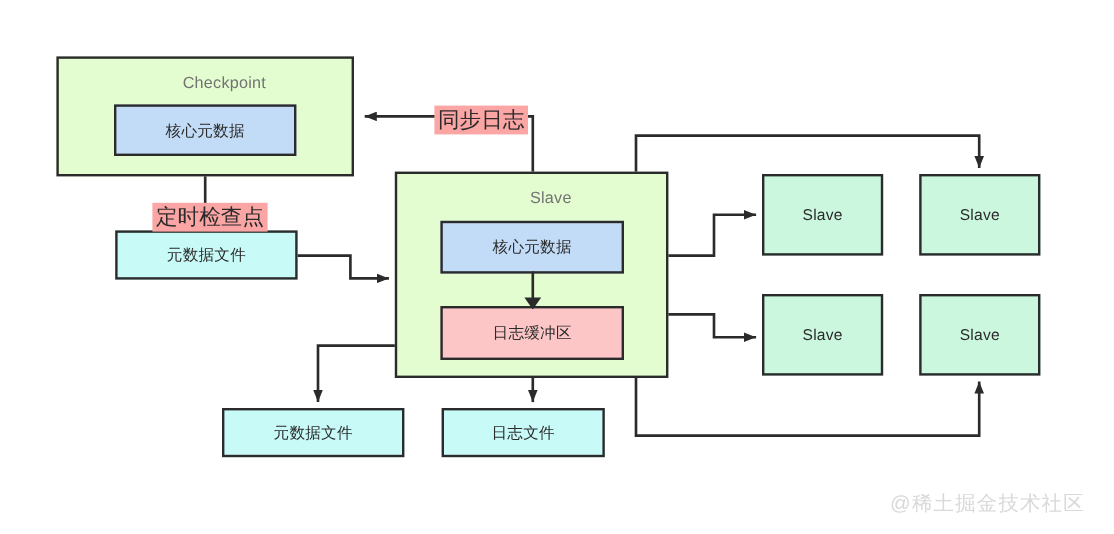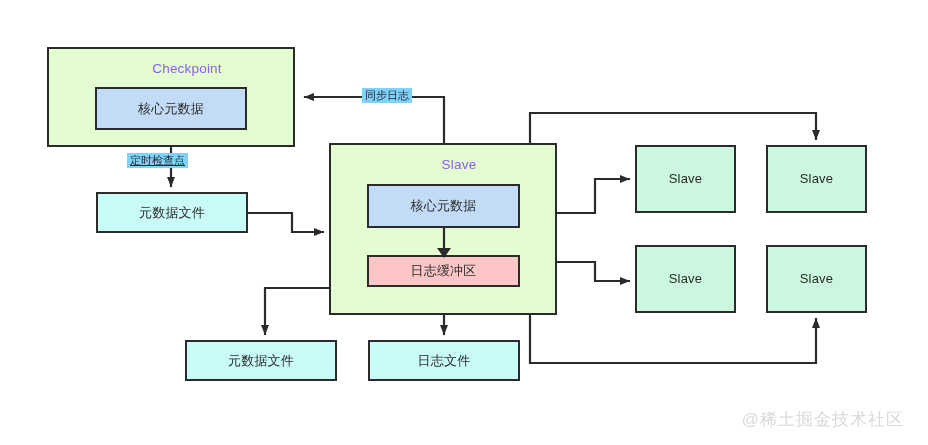--- a/index.html
+++ b/index.html
@@ -38,32 +38,32 @@
     letter-spacing: 0.2px;
   }
   .group {
     align-items: flex-start;
     justify-content: center;
     padding-top: 12px;
     z-index: 1;
   }
   .group > .group-title {
     font-size: 13.5px;
-    color: #8b5cf6;
+    color: #737373;
     margin-left: 32px;
   }
   .inner {
     z-index: 3;
     align-items: center;
   }
   .edge-label {
     position: absolute;
-    font-size: 11px;
+    font-size: 18px;
     color: #2b2b2b;
-    background: #7dd3fc;
+    background: #fca5a5;
     padding: 0 3px;
     white-space: nowrap;
     z-index: 4;
   }
   #watermark {
     position: absolute;
     right: 24px;
     bottom: 14px;
     font-size: 17px;
     color: #d9d9d9;
@@ -116,46 +116,46 @@
   <div class="node" style="left:96px; top:192px; width:152px; height:41px; background:#c8fbf8; z-index:3;">
     <span>元数据文件</span>
   </div>
 
   <div class="node group" style="left:329px; top:143px; width:228px; height:172px; background:#e3fdd0;">
     <span class="group-title">Slave</span>
   </div>
   <div class="node inner" style="left:367px; top:184px; width:153px; height:44px; background:#c2dcf7;">
     <span>核心元数据</span>
   </div>
-  <div class="node inner" style="left:367px; top:255px; width:153px; height:32px; background:#fcc6c6;">
+  <div class="node inner" style="left:367px; top:255px; width:153px; height:45px; background:#fcc6c6;">
     <span>日志缓冲区</span>
   </div>
 
   <svg style="position:absolute; left:367px; top:226px; width:154px; height:32px; z-index:4;" viewBox="0 0 154 32" xmlns="http://www.w3.org/2000/svg">
     <path d="M77,0 L77,28" fill="none" stroke="#2b2b2b" stroke-width="2.2"></path>
     <path d="M70,22 L77,32 L84,22 z" fill="#2b2b2b"></path>
   </svg>
 
   <div class="node" style="left:185px; top:340px; width:152px; height:41px; background:#c8fbf8; z-index:3;">
     <span>元数据文件</span>
   </div>
-  <div class="node" style="left:368px; top:340px; width:152px; height:41px; background:#c8fbf8; z-index:3;">
+  <div class="node" style="left:368px; top:340px; width:136px; height:41px; background:#c8fbf8; z-index:3;">
     <span>日志文件</span>
   </div>
 
   <div class="node" style="left:635px; top:145px; width:101px; height:68px; background:#ccf7df; z-index:3;">
     <span>Slave</span>
   </div>
   <div class="node" style="left:766px; top:145px; width:101px; height:68px; background:#ccf7df; z-index:3;">
     <span>Slave</span>
   </div>
   <div class="node" style="left:635px; top:245px; width:101px; height:68px; background:#ccf7df; z-index:3;">
     <span>Slave</span>
   </div>
   <div class="node" style="left:766px; top:245px; width:101px; height:68px; background:#ccf7df; z-index:3;">
     <span>Slave</span>
   </div>
 
   <div class="edge-label" style="left:362px; top:88px;">同步日志</div>
-  <div class="edge-label" style="left:127px; top:153px;text-decoration:underline;">定时检查点</div>
+  <div class="edge-label" style="left:127px; top:169px;">定时检查点</div>
 
   <div id="watermark">@稀土掘金技术社区</div>
 </div>
 
 </body></html>

